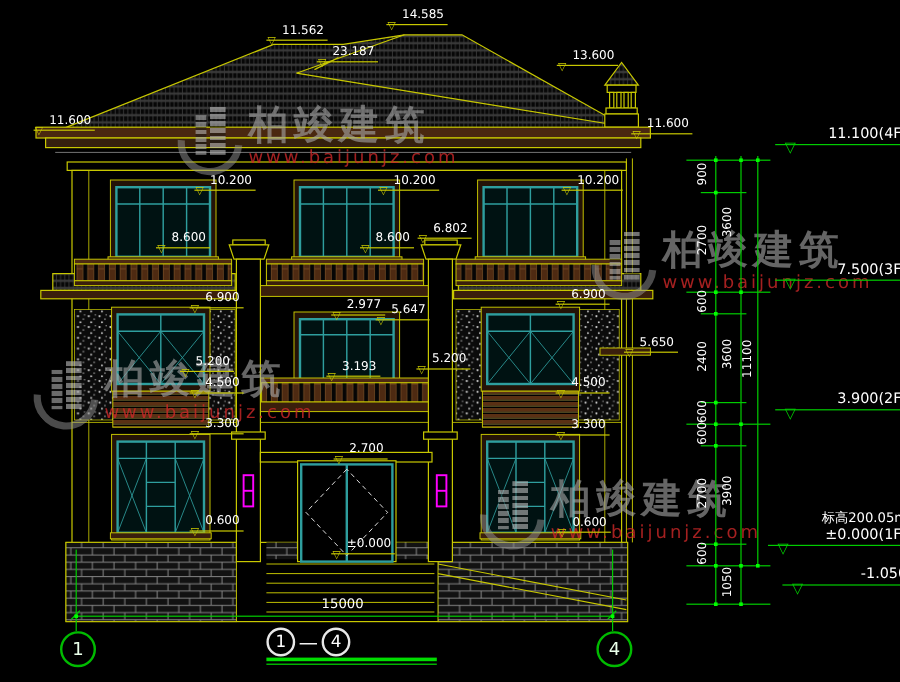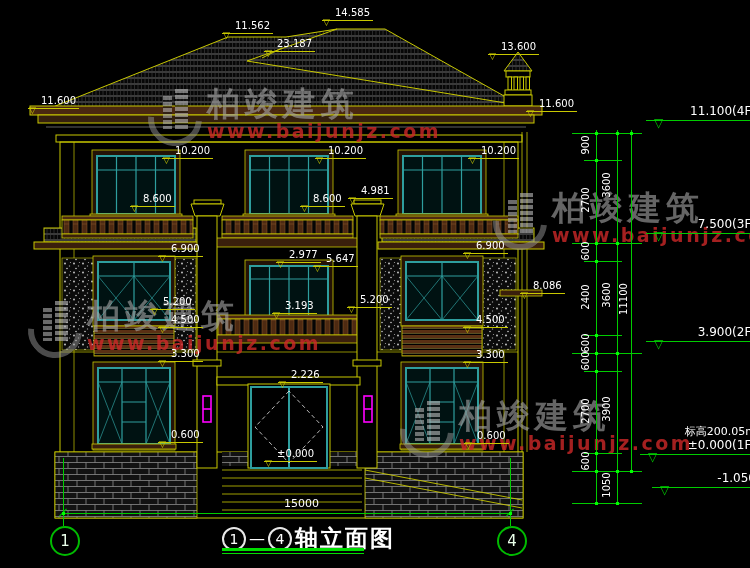--- a/index.html
+++ b/index.html
@@ -17,32 +17,32 @@
   .lvl .note{font-size:11px;line-height:12px;}
   
   .vd{position:absolute;color:#fff;font:10px/10px "DejaVu Sans",sans-serif;width:44px;
       text-align:center;transform:rotate(-90deg);z-index:10;white-space:nowrap;}
   
   .gv{position:absolute;width:1px;background:#00cc00;z-index:6;}
   .gh{position:absolute;height:1px;background:#00cc00;z-index:6;}
   .tick45{position:absolute;width:10px;height:1px;background:#00cc00;transform:rotate(-45deg);z-index:6;}
   .bub{position:absolute;width:26px;height:26px;border:2px solid #00bb00;border-radius:50%;
        color:#eaffea;font:15px/26px "DejaVu Sans",sans-serif;text-align:center;z-index:10;}
-  .dimtext{position:absolute;color:#fff;font:11px/12px "DejaVu Sans",sans-serif;z-index:10;margin-left:16px;}
+  .dimtext{position:absolute;color:#fff;font:11px/12px "DejaVu Sans",sans-serif;z-index:10;}
   
   .wm{position:absolute;display:flex;align-items:center;gap:7px;z-index:5;pointer-events:none;}
   .wm .logo{position:relative;width:52px;height:58px;flex:0 0 auto;}
   .wm .arc{position:absolute;left:0;top:8px;width:42px;height:42px;border:6px solid rgba(150,150,150,.5);
            border-top-color:transparent;border-right-color:transparent;border-radius:50%;transform:rotate(-40deg);}
   .wm .b1{position:absolute;left:15px;top:12px;width:9px;height:33px;
           background:repeating-linear-gradient(to bottom,rgba(165,165,165,.65) 0 4px,rgba(25,25,25,.5) 4px 6px);}
   .wm .b2{position:absolute;left:27px;top:5px;width:13px;height:40px;
           background:repeating-linear-gradient(to bottom,rgba(175,175,175,.65) 0 4px,rgba(25,25,25,.5) 4px 6px);}
   .wm .brand{font-weight:bold;font-size:33px;line-height:34px;letter-spacing:5px;color:rgba(168,168,168,.6);}
-  .wm .url{font-weight:bold;font-size:19px;line-height:16px;letter-spacing:2.5px;color:rgba(205,40,40,.8);margin-top:2px;}
+  .wm .url{font-weight:normal;font-size:15px;line-height:16px;letter-spacing:2.5px;color:rgba(205,40,40,.8);margin-top:2px;}
   
   .title{position:absolute;display:flex;align-items:center;gap:3px;color:#fff;z-index:10;}
   .tc{width:20px;height:20px;border:2px solid #e8e8e8;border-radius:50%;
       font:14px/20px "DejaVu Sans",sans-serif;text-align:center;flex:0 0 auto;}
   .dash{font-size:16px;}
   .tname{font-size:23px;font-weight:bold;letter-spacing:2px;}
   .uline{position:absolute;background:#00dd00;z-index:10;}
 </style>
 </head>
 <body>
@@ -278,45 +278,45 @@
       </div>
   <div class="tx">
         <div class="brand">柏竣建筑</div>
   <div class="url">www.baijunjz.com</div>
       </div>
 </div>
 
 <div class="fl" style="left:222px;top:20px"><span>11.562</span><span class="m">▽</span></div>
 <div class="fl" style="left:322px;top:7px"><span>14.585</span><span class="m">▽</span></div>
 <div class="fl" style="left:264px;top:38px"><span>23.187</span><span class="m">▽</span></div>
-<div class="fl" style="left:488px;top:41px"><span>13.600</span><span class="m">▽</span></div>
+<div class="fl" style="left:464px;top:41px"><span>13.600</span><span class="m">▽</span></div>
 <div class="fl" style="left:28px;top:95px"><span>11.600</span><span class="m">▽</span></div>
 <div class="fl" style="left:526px;top:98px"><span>11.600</span><span class="m">▽</span></div>
 <div class="fl" style="left:162px;top:145px"><span>10.200</span><span class="m">▽</span></div>
 <div class="fl" style="left:315px;top:145px"><span>10.200</span><span class="m">▽</span></div>
 <div class="fl" style="left:468px;top:145px"><span>10.200</span><span class="m">▽</span></div>
 <div class="fl" style="left:130px;top:193px"><span>8.600</span><span class="m">▽</span></div>
 <div class="fl" style="left:300px;top:193px"><span>8.600</span><span class="m">▽</span></div>
-<div class="fl" style="left:348px;top:185px"><span>4.981</span><span class="m">▽</span></div>
+<div class="fl" style="left:348px;top:185px"><span>6.802</span><span class="m">▽</span></div>
 <div class="fl" style="left:158px;top:243px"><span>6.900</span><span class="m">▽</span></div>
 <div class="fl" style="left:463px;top:240px"><span>6.900</span><span class="m">▽</span></div>
 <div class="fl" style="left:276px;top:249px"><span>2.977</span><span class="m">▽</span></div>
 <div class="fl" style="left:313px;top:253px"><span>5.647</span><span class="m">▽</span></div>
-<div class="fl" style="left:520px;top:280px"><span>8.086</span><span class="m">▽</span></div>
+<div class="fl" style="left:520px;top:280px"><span>5.650</span><span class="m">▽</span></div>
 <div class="fl" style="left:150px;top:296px"><span>5.200</span><span class="m">▽</span></div>
 <div class="fl" style="left:272px;top:300px"><span>3.193</span><span class="m">▽</span></div>
 <div class="fl" style="left:347px;top:294px"><span>5.200</span><span class="m">▽</span></div>
 <div class="fl" style="left:158px;top:314px"><span>4.500</span><span class="m">▽</span></div>
 <div class="fl" style="left:463px;top:314px"><span>4.500</span><span class="m">▽</span></div>
 <div class="fl" style="left:158px;top:348px"><span>3.300</span><span class="m">▽</span></div>
 <div class="fl" style="left:463px;top:349px"><span>3.300</span><span class="m">▽</span></div>
-<div class="fl" style="left:278px;top:369px"><span>2.226</span><span class="m">▽</span></div>
+<div class="fl" style="left:278px;top:369px"><span>2.700</span><span class="m">▽</span></div>
 <div class="fl" style="left:158px;top:429px"><span>0.600</span><span class="m">▽</span></div>
 <div class="fl" style="left:464px;top:430px"><span>0.600</span><span class="m">▽</span></div>
-<div class="fl" style="left:264px;top:448px"><span>±0.000</span><span class="m">▽</span></div>
+<div class="fl" style="left:276px;top:448px"><span>±0.000</span><span class="m">▽</span></div>
 
 <div class="lvl" style="left:646px;top:104px;width:96px">
   <div>11.100(4F)</div>
       <span class="m">▽</span>
 </div>
 <div class="lvl" style="left:646px;top:217px;width:96px">
   <div>7.500(3F)</div>
       <span class="m">▽</span>
 </div>
 <div class="lvl" style="left:646px;top:325px;width:96px">
@@ -375,18 +375,17 @@
 <div class="tick45" style="left:58px;top:512px"></div>
 <div class="tick45" style="left:505px;top:512px"></div>
 <div class="dimtext" style="left:268px;top:498px">15000</div>
 <div class="bub" style="left:50px;top:526px"><span>1</span></div>
 <div class="bub" style="left:497px;top:526px"><span>4</span></div>
 
 <div class="title" style="left:222px;top:523px">
   <span class="tc">1</span>
   <span class="dash">—</span>
   <span class="tc">4</span>
-  <span class="tname">轴立面图</span>
 </div>
 <div class="uline" style="left:222px;top:548px;width:142px;height:3px"></div>
 <div class="uline" style="left:222px;top:553px;width:142px;height:1px"></div>
 
 </div>
 
 </body></html>

